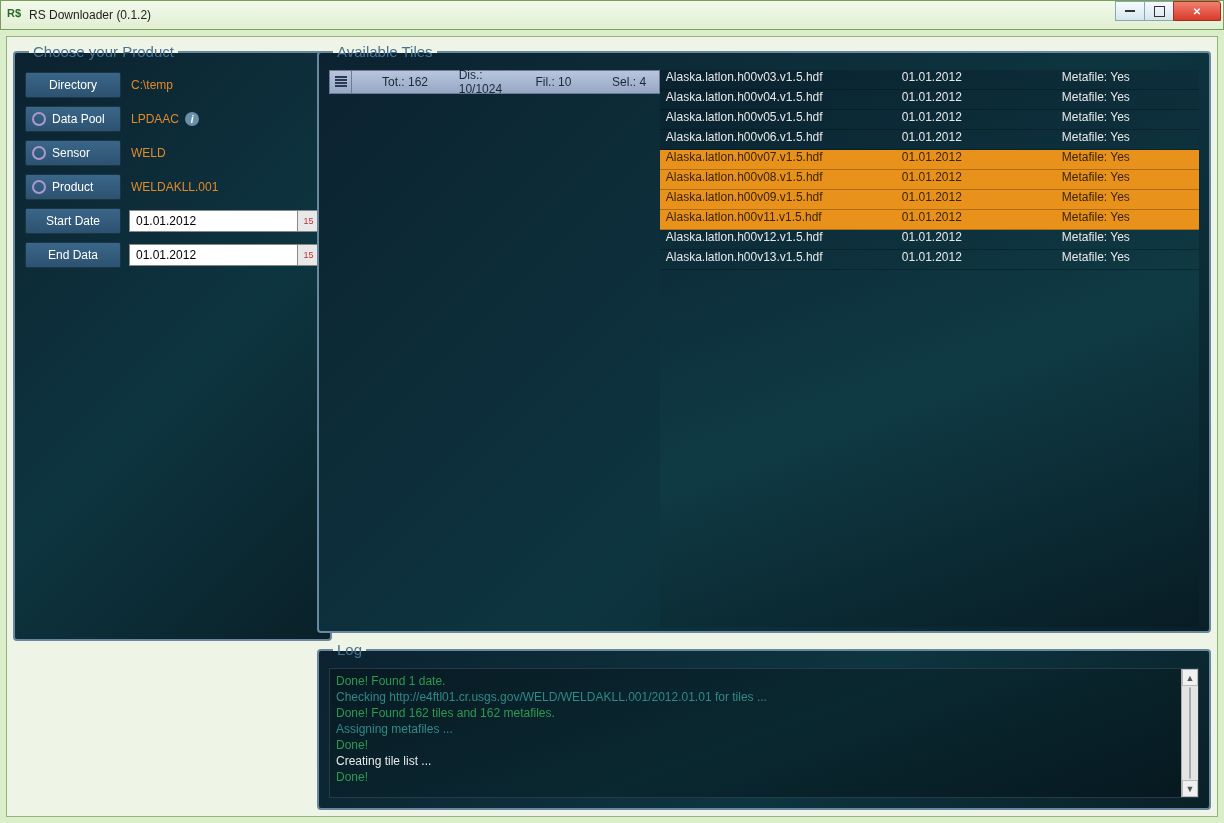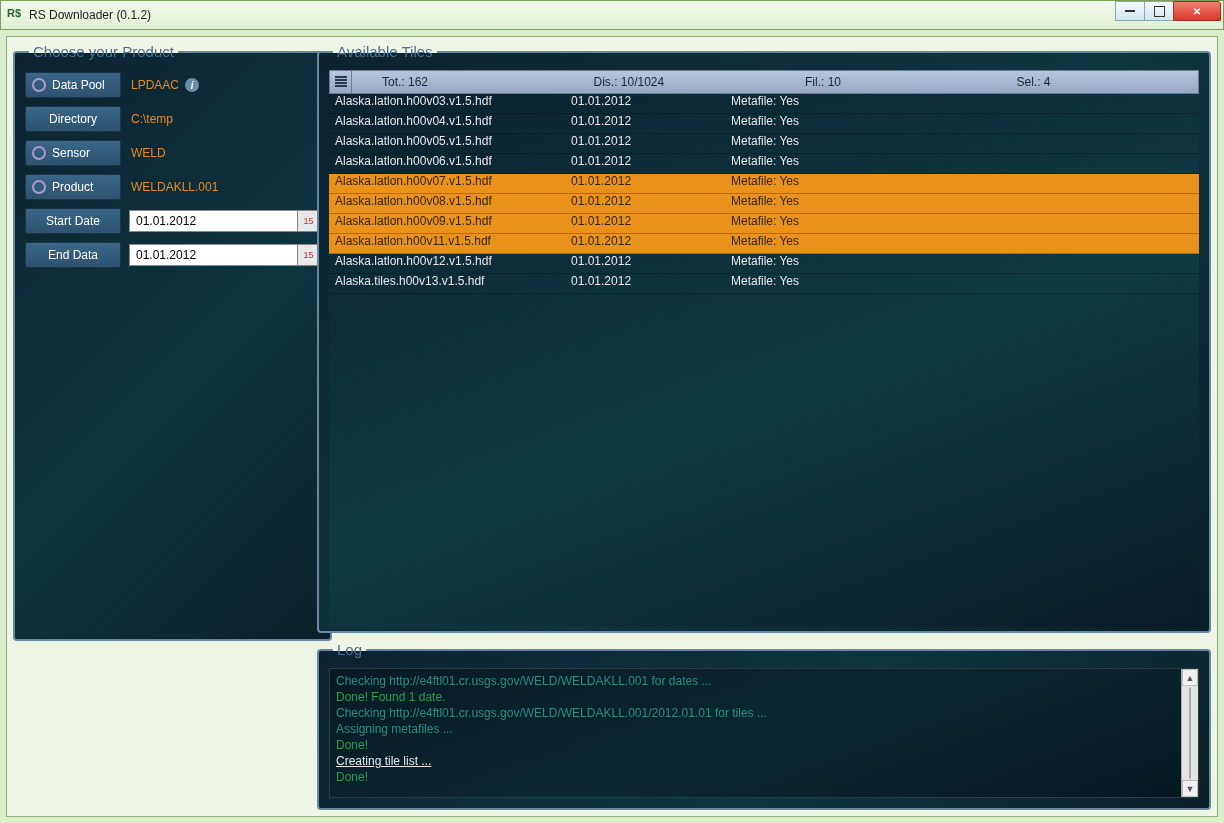--- a/index.html
+++ b/index.html
@@ -35,40 +35,40 @@
 .date-input{ flex:1; margin-left:8px; display:flex;}
 .date-input input{ flex:1; height:22px; border:1px solid #888; padding:0 6px; font-size:12px;}
 .date-input .cal{ width:22px; height:22px; background:#e8e8e8; border:1px solid #888; border-left:none; display:flex; align-items:center; justify-content:center; font-size:9px; color:#b33;}
 .meta-check{ width:14px; height:14px; border:1px solid #999; background:#eee; margin-left:10px;}
 
 .download-panel { flex:1; }
 .start-btn{ width:100%; height:26px; background:linear-gradient(#3a6688,#2d5270); border:1px solid #1a3548; color:#fff; font-size:13px; border-radius:2px; cursor:pointer;}
 .dl-label{ color:#d84a2a; font-size:12px; margin-top:10px;}
 .progress{ height:14px; background:linear-gradient(#5a7a92,#def); border:1px solid #244; border-radius:2px; margin-top:2px;}
 
-.tiles-panel { height:598px; display:flex; flex-direction:column; padding-bottom:4px;}
+.tiles-panel { height:598px; display:flex; flex-direction:row; padding-bottom:4px;}
 .tiles-header{ display:flex; height:24px; background:linear-gradient(#b8c5dd,#97a8c4); border:1px solid #6a7a98; font-size:12px; color:#1a2838;}
 .th-search{ width:222px; background:#fff; border-right:1px solid #6a7a98; padding:2px;}
 .th-search input{ width:100%; height:100%; border:none; outline:none; font-size:13px; padding:0 4px;}
 .th-menu{ width:22px; display:flex; align-items:center; justify-content:center; border-right:1px solid #6a7a98; cursor:pointer;}
 .th-menu svg{width:14px;height:14px;}
 .th-cell{ flex:1; display:flex; align-items:center; padding-left:30px;}
 .tiles-body{ flex:1; overflow:hidden; background:linear-gradient(160deg,#0a2230 0%,#0f3a44 55%,#081c24 100%);}
 .tile-row{ height:20px; display:flex; align-items:flex-start; font-size:12px; color:#e8e8e8; border-bottom:1px solid rgba(0,0,0,.25);}
 .tile-row.sel{ background:#e8921c; color:#3a2400;}
 .tc-name{ width:242px; padding-left:6px; white-space:nowrap; overflow:hidden;}
 .tc-date{ width:160px;}
 .tc-meta{ flex:1;}
 
 .log-panel{ flex:1;}
 .log-body{ height:130px; background:linear-gradient(160deg,#081a24,#0a2830,#061820); border:1px solid #2a3a44; font-size:12px; padding:4px 6px; overflow:hidden; position:relative;}
 .log-line{ line-height:16px; white-space:nowrap;}
 .lc-teal{ color:#2f8a88;}
 .lc-green{ color:#2f9a4f;}
-.lc-white{ color:#e8e8e8;text-decoration:underline;}
+.lc-white{ color:#e8e8e8;}
 .log-scroll{ position:absolute; right:0; top:0; bottom:0; width:17px; background:#e4e4e4; border-left:1px solid #aaa; display:flex; flex-direction:column; justify-content:space-between; align-items:center;}
 .sbtn{ height:17px; width:100%; background:#f0f0f0; border:1px solid #bbb; display:flex; align-items:center; justify-content:center; font-size:9px; color:#555;}
 .sthumb{ flex:1; margin:1px; background:#cfcfcf; border:1px solid #aaa; border-radius:2px;}
 </style>
 </head>
 <body>
 
 <div class="titlebar">
   <span class="app-icon">R$</span>
   <span class="title">RS Downloader (0.1.2)</span>
@@ -80,34 +80,34 @@
 </div>
 
 <div class="outer">
     <div class="frame">
 
   <div class="leftcol">
     <fieldset class="product-panel">
       <legend>Choose your Product</legend>
 
       <div class="product-row">
+        <div class="pbtn">
+              <span>Directory</span>
+            </div>
+        <span class="pval">C:\temp</span>
+      </div>
+      <div class="product-row">
         <div class="pbtn radio">
               <span class="radio-dot"></span>
               <span>Data Pool</span>
             </div>
         <span class="pval">
               <span>LPDAAC</span>
               <span class="info-badge">i</span>
             </span>
-      </div>
-      <div class="product-row">
-        <div class="pbtn">
-              <span>Directory</span>
-            </div>
-        <span class="pval">C:\temp</span>
       </div>
       <div class="product-row">
         <div class="pbtn radio">
               <span class="radio-dot"></span>
               <span>Sensor</span>
             </div>
         <span class="pval">WELD</span>
       </div>
       <div class="product-row">
         <div class="pbtn radio">
@@ -192,34 +192,34 @@
               <div class="tc-name">Alaska.latlon.h00v11.v1.5.hdf</div>
               <div class="tc-date">01.01.2012</div>
               <div class="tc-meta">Metafile: Yes</div>
             </div>
             <div class="tile-row">
               <div class="tc-name">Alaska.latlon.h00v12.v1.5.hdf</div>
               <div class="tc-date">01.01.2012</div>
               <div class="tc-meta">Metafile: Yes</div>
             </div>
             <div class="tile-row">
-              <div class="tc-name">Alaska.tiles.h00v13.v1.5.hdf</div>
+              <div class="tc-name">Alaska.latlon.h00v13.v1.5.hdf</div>
               <div class="tc-date">01.01.2012</div>
               <div class="tc-meta">Metafile: Yes</div>
             </div>
           </div>
     </fieldset>
 
     <fieldset class="log-panel">
       <legend>Log</legend>
       <div class="log-body">
         <div id="log-lines">
-              <div class="log-line lc-teal">Checking http://e4ftl01.cr.usgs.gov/WELD/WELDAKLL.001 for dates ...</div>
               <div class="log-line lc-green">Done! Found 1 date.</div>
               <div class="log-line lc-teal">Checking http://e4ftl01.cr.usgs.gov/WELD/WELDAKLL.001/2012.01.01 for tiles ...</div>
+              <div class="log-line lc-green">Done! Found 162 tiles and 162 metafiles.</div>
               <div class="log-line lc-teal">Assigning metafiles ...</div>
               <div class="log-line lc-green">Done!</div>
               <div class="log-line lc-white">Creating tile list ...</div>
               <div class="log-line lc-green">Done!</div>
             </div>
         <div class="log-scroll">
           <div class="sbtn">▲</div>
           <div class="sthumb"></div>
           <div class="sbtn">▼</div>
         </div>

